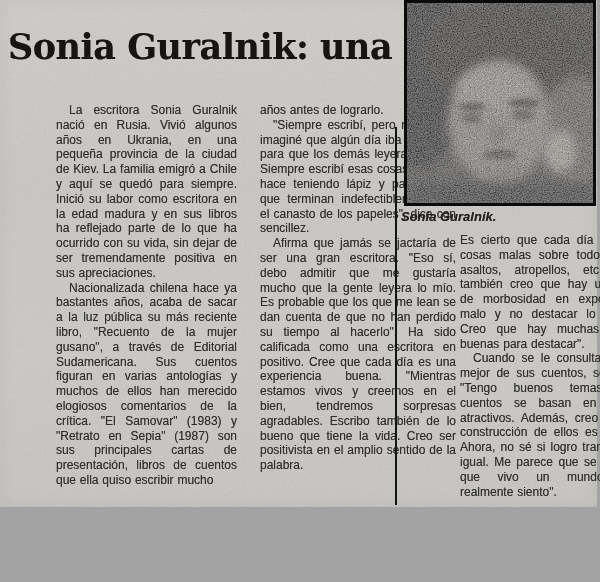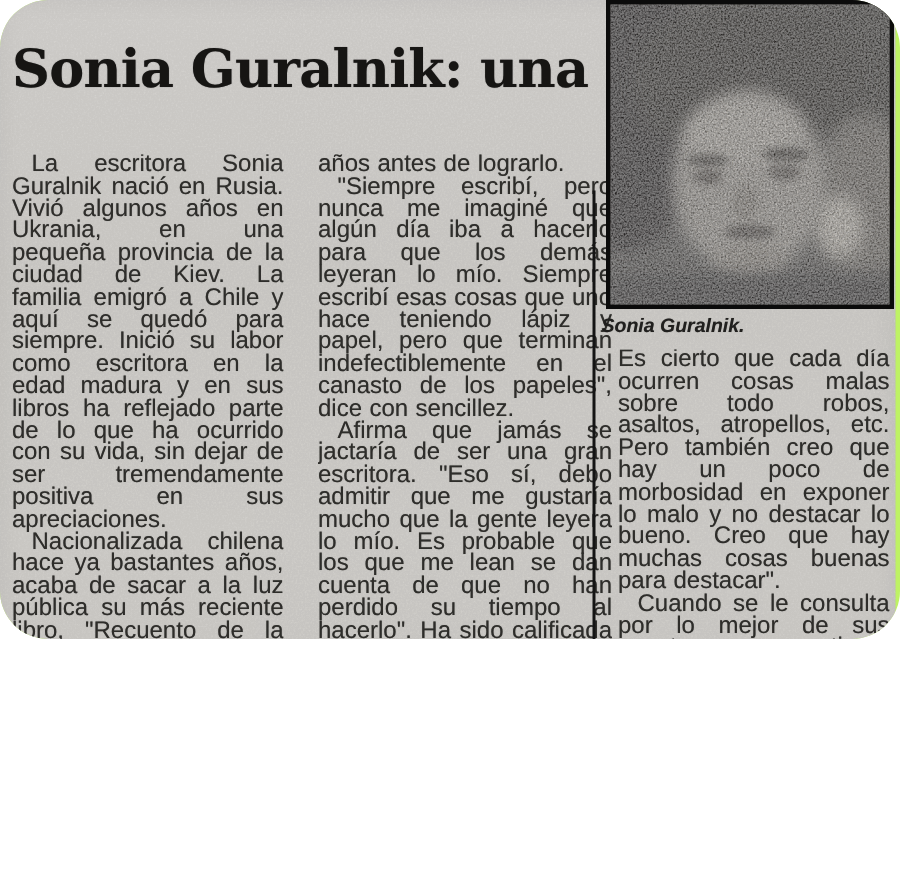--- a/index.html
+++ b/index.html
@@ -1,31 +1,31 @@
 <!DOCTYPE html>
 <html lang="es"><head>
 <meta charset="utf-8">
 <style>
   html,body{margin:0;padding:0;background:#ffffff;}
-  #page{position:relative;width:600px;height:426px;background:#bef264;overflow:hidden;
-        font-family:"Liberation Sans",sans-serif;border-radius:32px;}
+  #page{position:relative;width:600px;height:582px;background:#a3a3a3;overflow:hidden;
+        font-family:"Liberation Sans",sans-serif;}
   
   #clip{position:absolute;left:0;top:0;width:597px;height:507px;
         background:linear-gradient(180deg,#d9d7d4 0%,#d4d2ce 35%,#d6d4d0 70%,#d2d0cc 100%);
         box-shadow:inset 0 0 18px rgba(0,0,0,0.05);}
   
   .headline{position:absolute;left:8px;top:2px;width:398px;
             font-family:"DejaVu Serif","Liberation Serif",serif;
             font-weight:700;font-size:35px;line-height:43px;color:#181715;
             letter-spacing:-0.5px;text-shadow:0 0 0.6px rgba(20,20,20,0.55);}
   .headline span{display:block;white-space:nowrap;}
   
-  .col{position:absolute;font-size:16px;line-height:14.8px;color:#31302d;
+  .col{position:absolute;font-size:12px;line-height:14.8px;color:#31302d;
        text-align:justify;text-shadow:0 0 0.45px rgba(40,40,40,0.5);
-       word-spacing:0.5px;overflow:hidden;}
+       word-spacing:0.5px;overflow:hidden;margin-left:48px;}
   .col p{margin:0;}
   .col p.indent{text-indent:13px;}
   #col1{left:8px;top:103px;width:181px;height:402px;}
   #col2{left:212px;top:103px;width:196px;height:402px;}
   #col3{left:412px;top:233px;width:181px;height:270px;}
   
   #rule{position:absolute;left:395px;top:127px;width:2px;height:378px;background:#161616;}
   
   #photo{position:absolute;left:404px;top:0px;width:186px;height:200px;
          border:3px solid #0c0c0c;background:#4a4846;}

